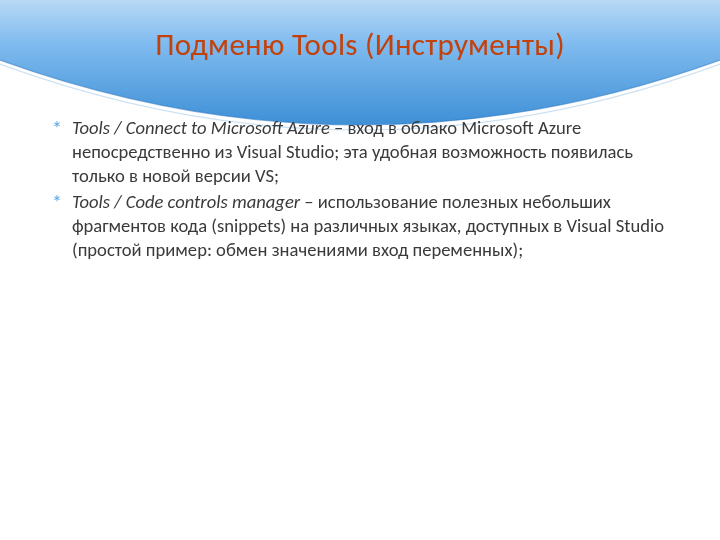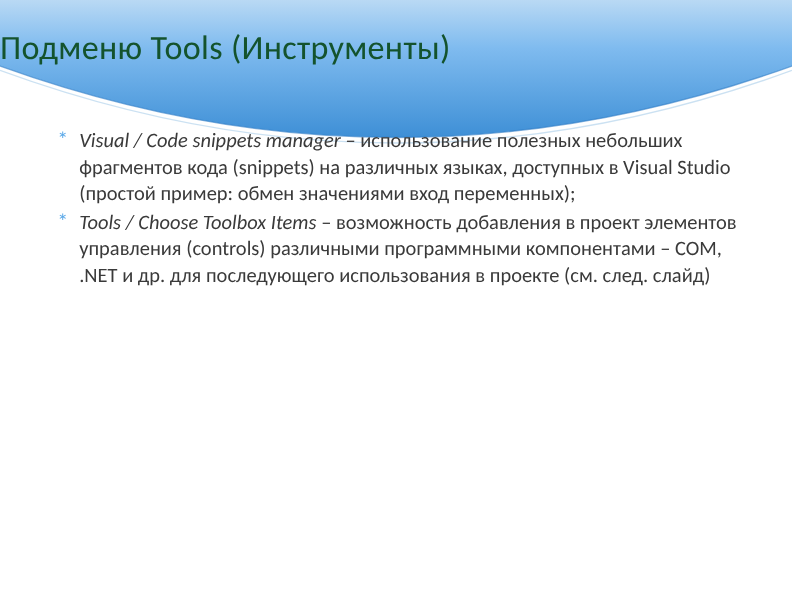--- a/index.html
+++ b/index.html
@@ -27,21 +27,22 @@
     pointer-events: none;
   }
   .arc-wrap svg {
     display: block;
   }
   .title {
     position: absolute;
     top: 25px;
     left: 0;
     width: 720px;
-    color: #14532d;
+    text-align: center;
+    color: #c2410c;
     font-size: 31px;
     font-weight: 400;
     letter-spacing: 0.3px;
   }
   .content {
     position: absolute;
     top: 116px;
     left: 58px;
     right: 42px;
     color: #3a3a3a;
@@ -90,20 +91,20 @@
       <path d="M0,0 L720,0 L720,60 Q360,190 0,60 Z" fill="url(#arcGrad)"></path>
       <path d="M0,60 Q360,190 720,60" fill="none" stroke="#2f7bc4" stroke-width="1.2" opacity="0.6"></path>
       <path d="M0,64 Q360,196 720,64" fill="none" stroke="#a9cdea" stroke-width="1.2" opacity="0.6"></path>
     </svg>
   </div>
 
   <div class="title">Подменю Tools (Инструменты)</div>
 
   <div class="content">
     <div class="item">
-      <span class="lead">Visual / Code snippets manager</span><span> – использование полезных небольших фрагментов кода (snippets) на различных языках, доступных в Visual Studio (простой пример: обмен значениями вход переменных);</span>
+      <span class="lead">Tools / Connect to Microsoft Azure</span><span> – вход в облако Microsoft Azure непосредственно из Visual Studio; эта удобная возможность появилась только в новой версии VS;</span>
     </div>
     <div class="item">
-      <span class="lead">Tools / Choose Toolbox Items</span><span> – возможность добавления в проект элементов управления (controls) различными программными компонентами – COM, .NET и др. для последующего использования в проекте (см. след. слайд)</span>
+      <span class="lead">Tools / Code controls manager</span><span> – использование полезных небольших фрагментов кода (snippets) на различных языках, доступных в Visual Studio (простой пример: обмен значениями вход переменных);</span>
     </div>
   </div>
 
 </div>
 
 </body></html>

